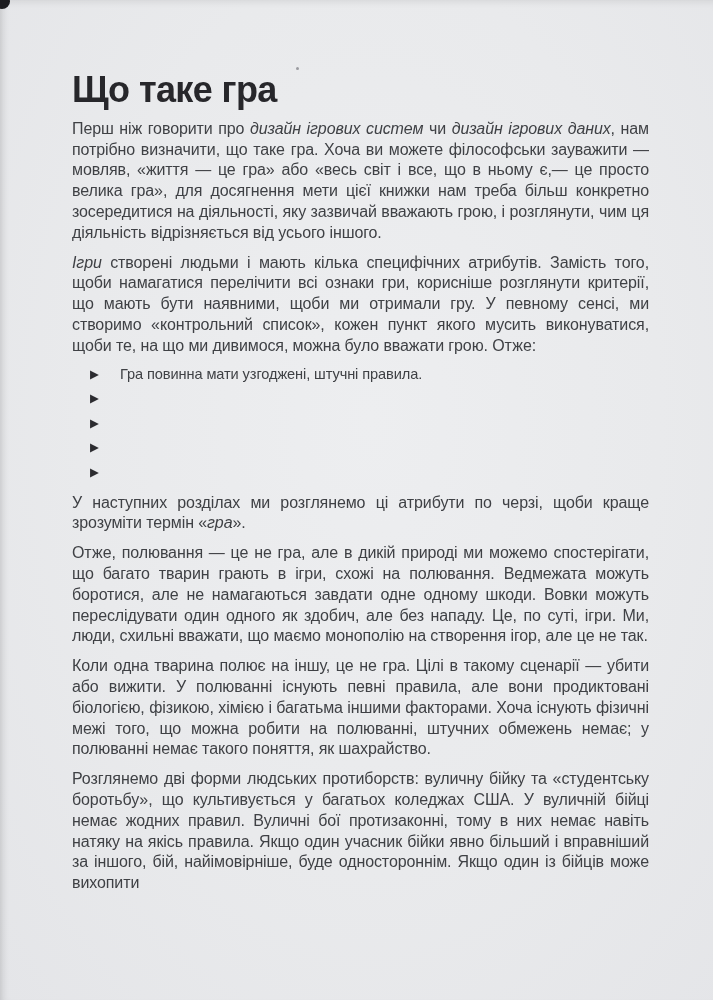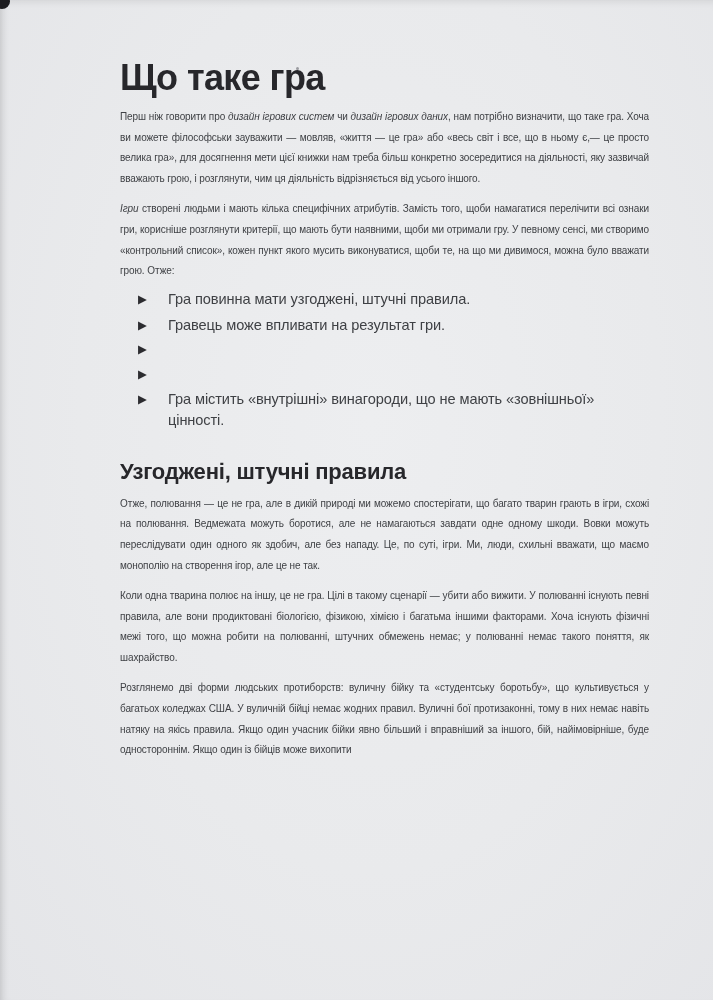--- a/index.html
+++ b/index.html
@@ -19,39 +19,38 @@
     width: 16px; height: 15px;
     background: #1d1d20; border-radius: 50%;
     filter: blur(.6px);
   }
   .speck {
     position: absolute; top: 67px; left: 296px;
     width: 3px; height: 3px; border-radius: 50%;
     background: #9b9ca0;
   }
   .content {
-    position: absolute; top: 0; left: 72px; right: 64px;
+    position: absolute; top: 12px; left: 72px; right: 64px;
     padding-top: 59px;
-    margin-left: 48px;
   }
   h1.page-title {
     margin: 0 0 9px 0;
     font-size: 36px; line-height: 1.08;
     font-weight: 700; color: #27272b;
     letter-spacing: -0.6px;
   }
   h2.section-heading {
     margin: 28px 0 8px 0;
     font-size: 22px; line-height: 1.15;
     font-weight: 700; color: #27272b;
     letter-spacing: -0.2px;
   }
   p.body-par {
     margin: 9px 0 0 0;
-    font-size: 10px; line-height: 20.8px;
+    font-size: 16px; line-height: 20.8px;
     letter-spacing: -0.1px;
     text-align: justify;
     color: #3f4145;
   }
   .it { font-style: italic; }
   .criteria-list { margin: 7px 0 2px 0; }
   .criteria-row {
     display: flex; align-items: baseline;
     line-height: 21px; margin: 0 0 3.5px 0;
   }
@@ -80,35 +79,33 @@
 
     <p class="body-par"><span class="it">Ігри</span><span> створені людьми і мають кілька специфічних атрибутів. Замість того, щоби намагатися перелічити всі ознаки гри, корисніше розглянути критерії, що мають бути наявними, щоби ми отримали гру. У певному сенсі, ми створимо «контрольний список», кожен пункт якого мусить виконуватися, щоби те, на що ми дивимося, можна було вважати грою. Отже:</span></p>
 
     <div class="criteria-list">
       <div class="criteria-row">
         <span class="criteria-marker">▶</span>
         <span class="criteria-text">Гра повинна мати узгоджені, штучні правила.</span>
       </div>
       <div class="criteria-row">
         <span class="criteria-marker">▶</span>
-        <span class="criteria-text">Гравець може впливати на результат гри.</span>
       </div>
       <div class="criteria-row">
         <span class="criteria-marker">▶</span>
       </div>
       <div class="criteria-row">
         <span class="criteria-marker">▶</span>
       </div>
       <div class="criteria-row">
         <span class="criteria-marker">▶</span>
-        <span class="criteria-text">Гра містить «внутрішні» винагороди, що не мають «зовнішньої» цінності.</span>
       </div>
     </div>
 
+    <p class="body-par"><span>У наступних розділах ми розглянемо ці атрибути по черзі, щоби краще зрозуміти термін «</span><span class="it">гра</span><span>».</span></p>
 
-    <h2 class="section-heading">Узгоджені, штучні правила</h2>
 
     <p class="body-par">Отже, полювання — це не гра, але в дикій природі ми можемо спостерігати, що багато тварин грають в ігри, схожі на полювання. Ведмежата можуть боротися, але не намагаються завдати одне одному шкоди. Вовки можуть переслідувати один одного як здобич, але без нападу. Це, по суті, ігри. Ми, люди, схильні вважати, що маємо монополію на створення ігор, але це не так.</p>
     <p class="body-par">Коли одна тварина полює на іншу, це не гра. Цілі в такому сценарії — убити або вижити. У полюванні існують певні правила, але вони продиктовані біологією, фізикою, хімією і багатьма іншими факторами. Хоча існують фізичні межі того, що можна робити на полюванні, штучних обмежень немає; у полюванні немає такого поняття, як шахрайство.</p>
     <p class="body-par">Розглянемо дві форми людських протиборств: вуличну бійку та «студентську боротьбу», що культивується у багатьох коледжах США. У вуличній бійці немає жодних правил. Вуличні бої протизаконні, тому в них немає навіть натяку на якісь правила. Якщо один учасник бійки явно більший і вправніший за іншого, бій, найімовірніше, буде одностороннім. Якщо один із бійців може вихопити</p>
 
   </div>
 </div>
 
 </body></html>

